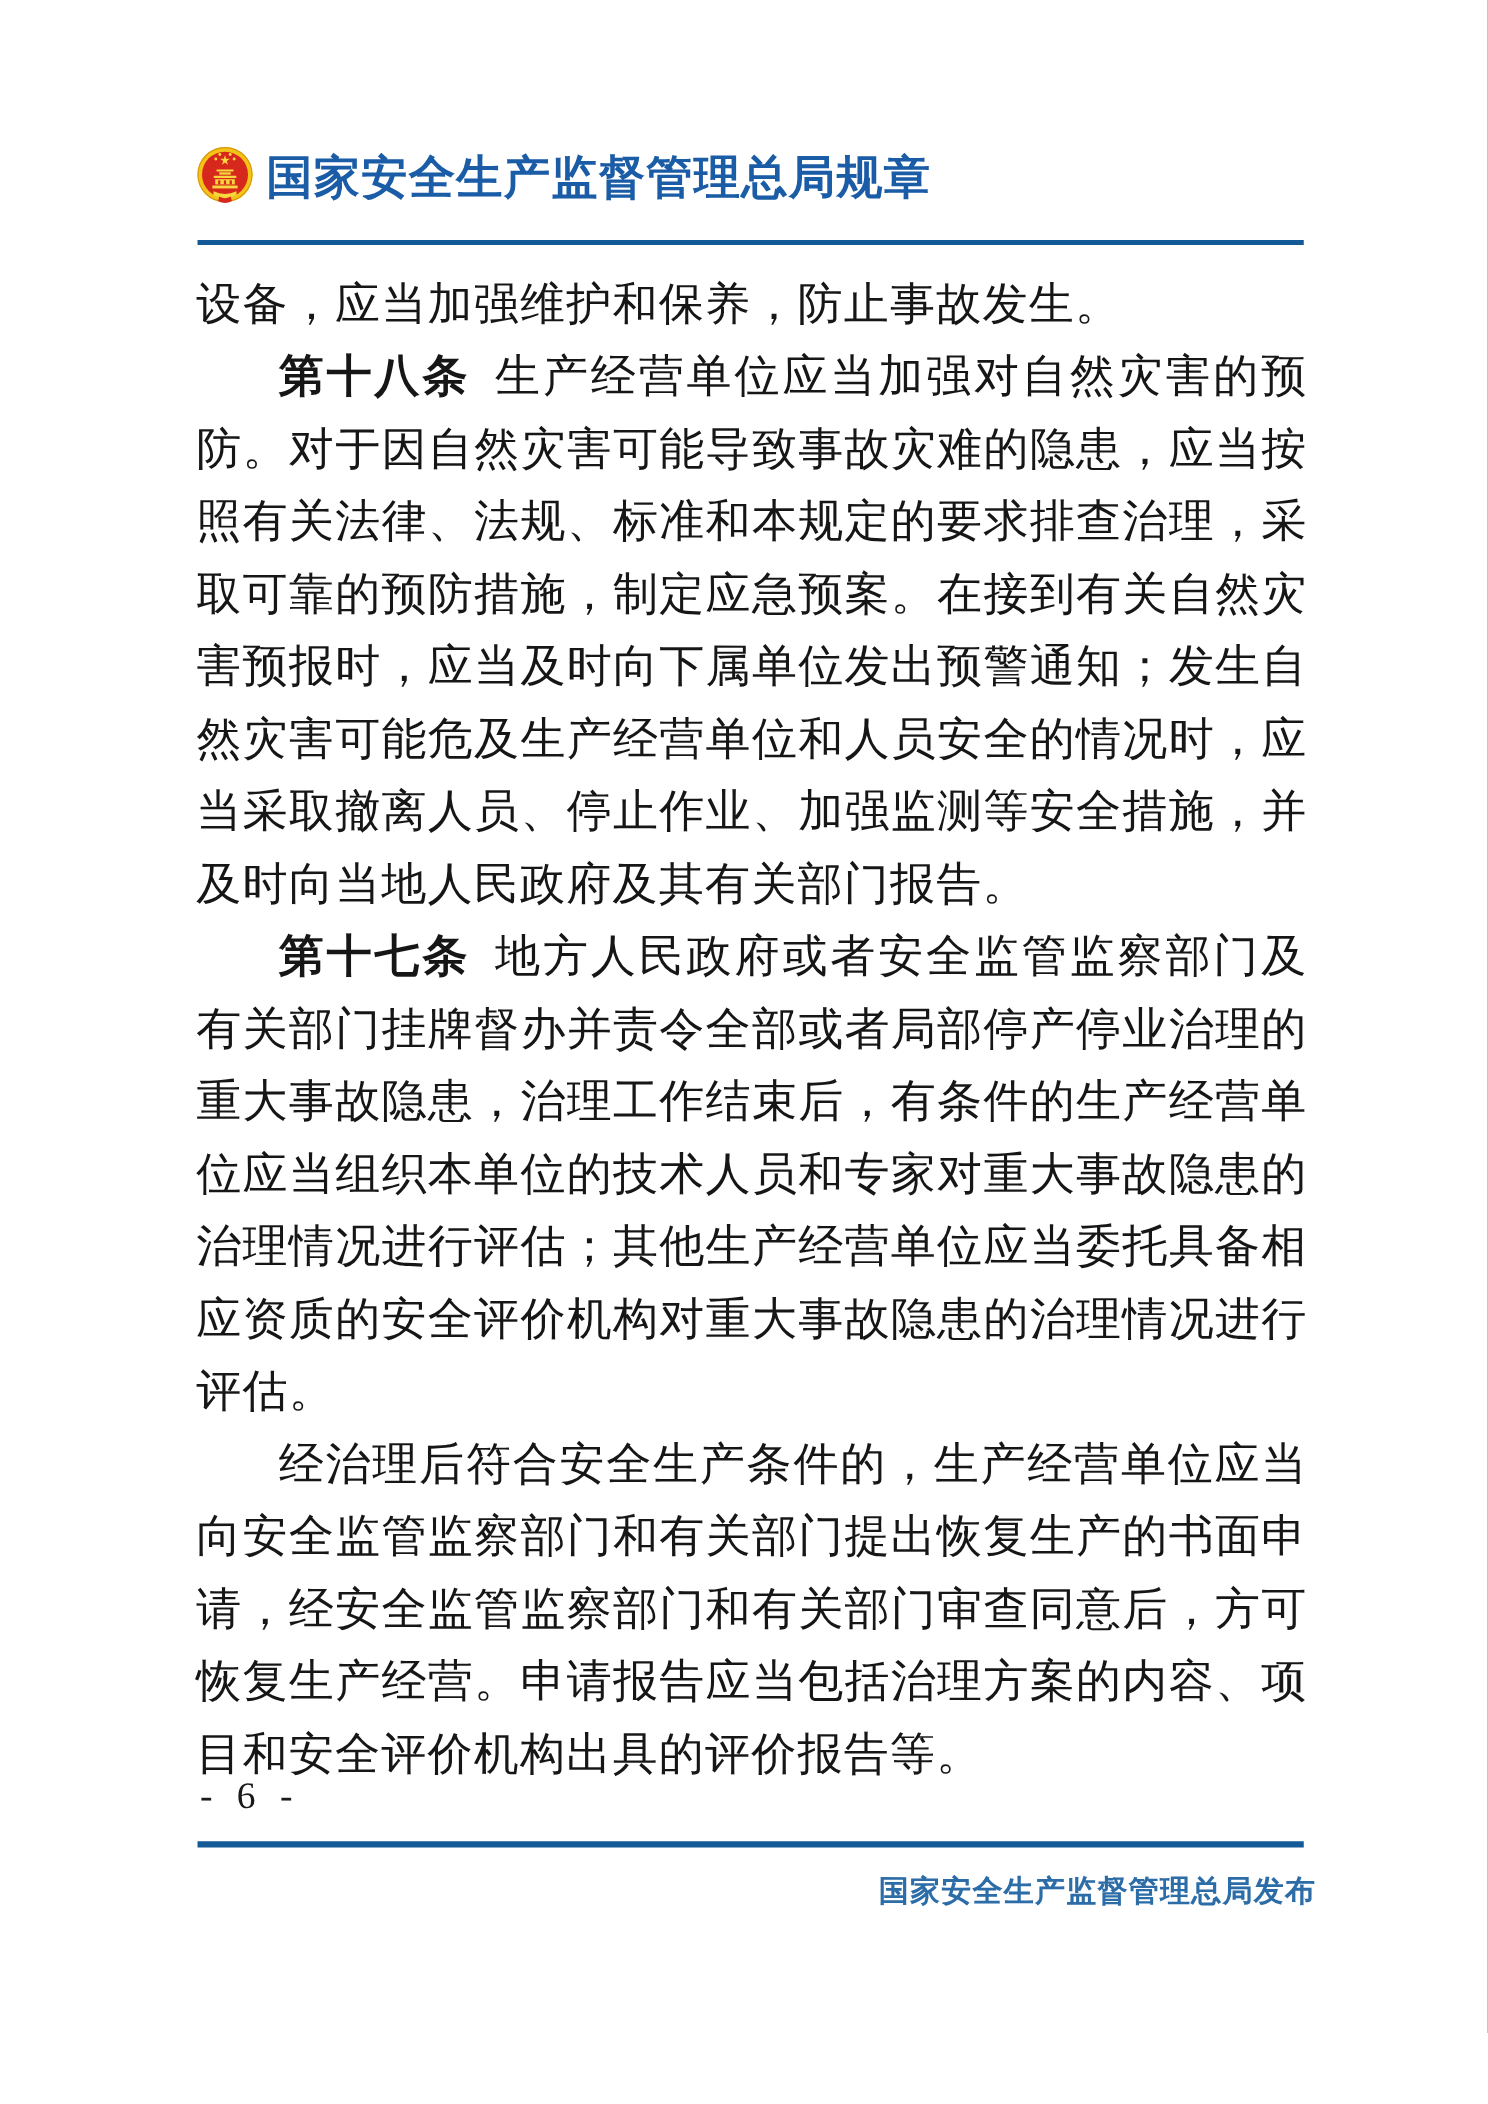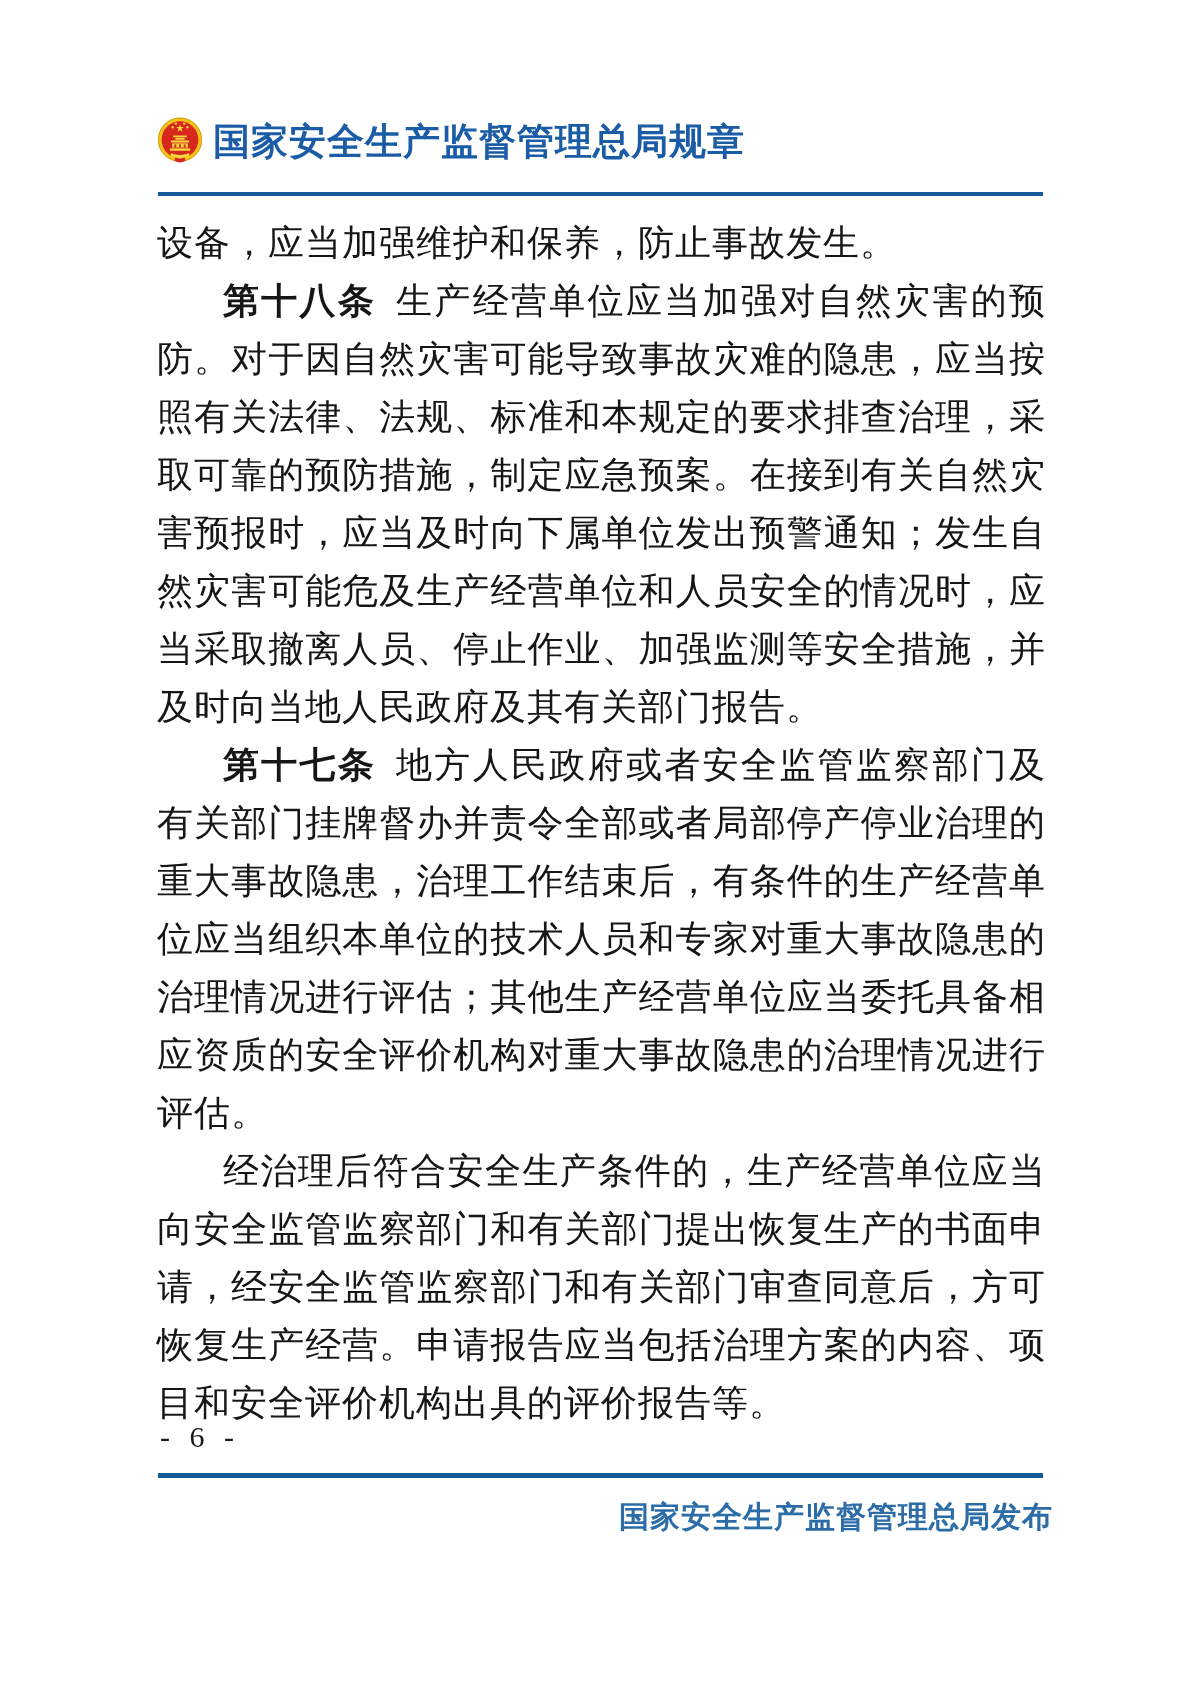--- a/index.html
+++ b/index.html
@@ -74,21 +74,21 @@
     white-space: pre;
   }
   .doc-footer {
     position: absolute;
     left: 158px;
     top: 1497px;
     width: 895px;
     text-align: right;
     font-family: "Liberation Sans", sans-serif;
     font-weight: bold;
-    font-size: 30px;
+    font-size: 24px;
     letter-spacing: 1px;
     color: #2c6ca7;
     white-space: nowrap;
   }
 </style>
 </head>
 <body>
 
 <div class="page">
 

